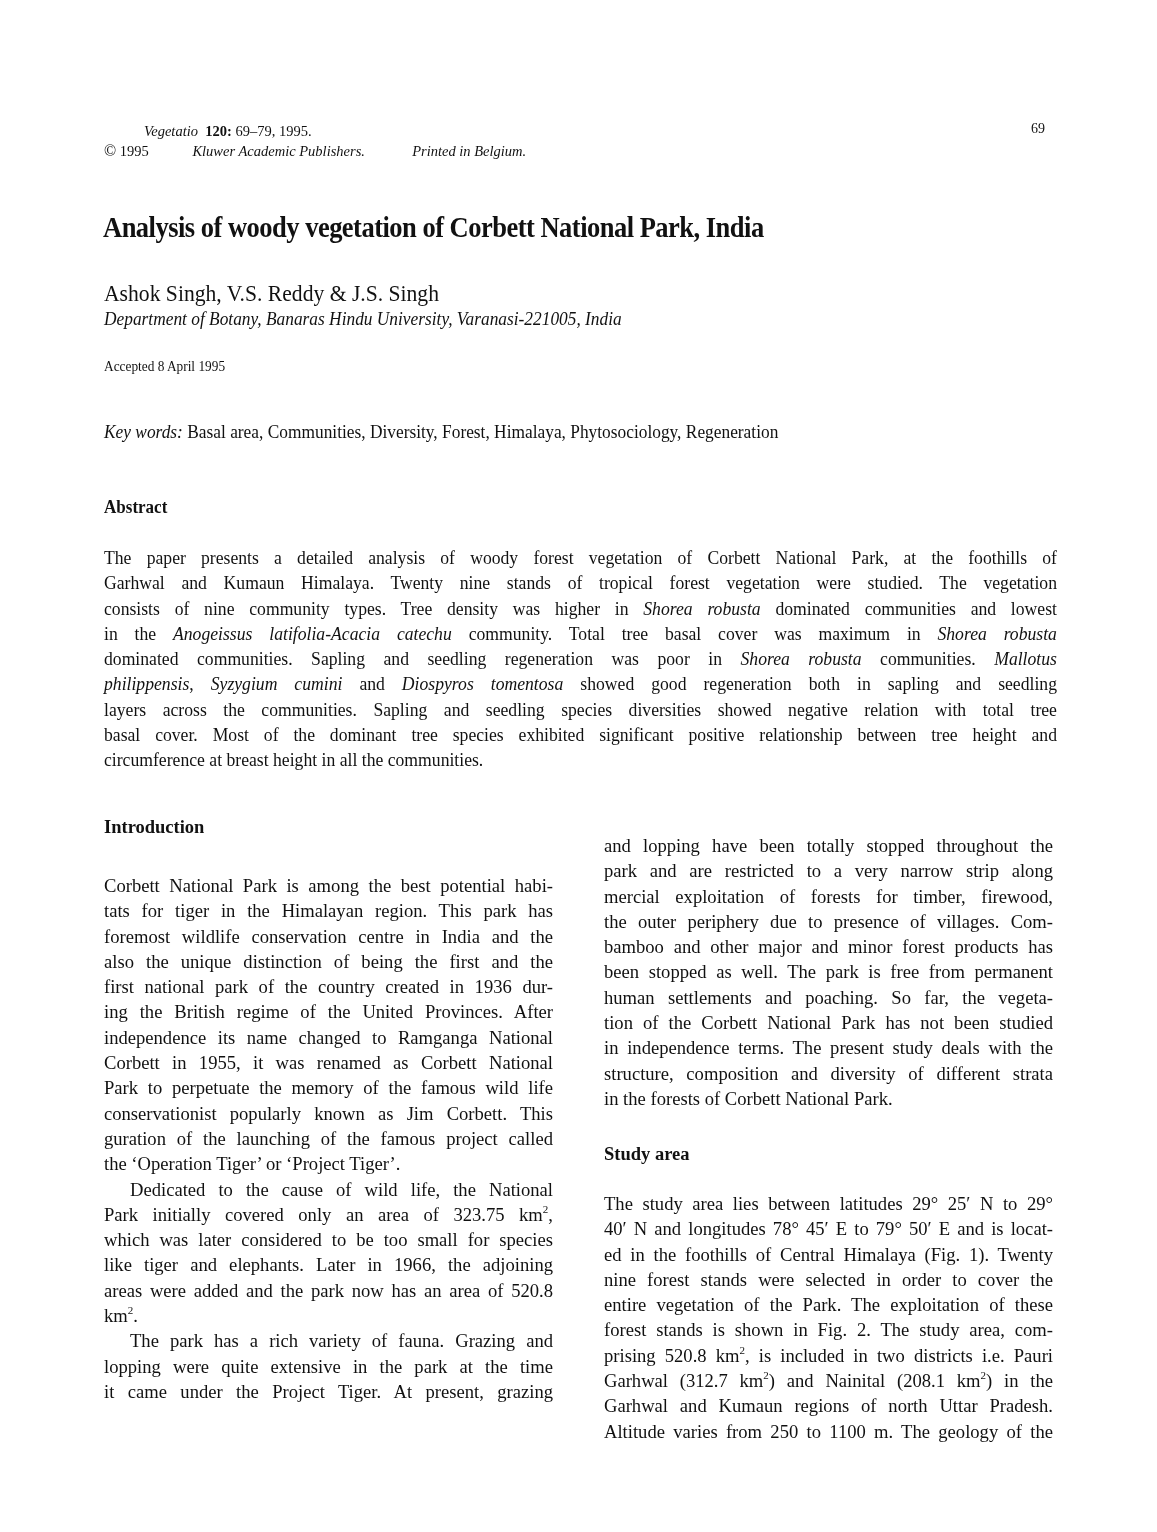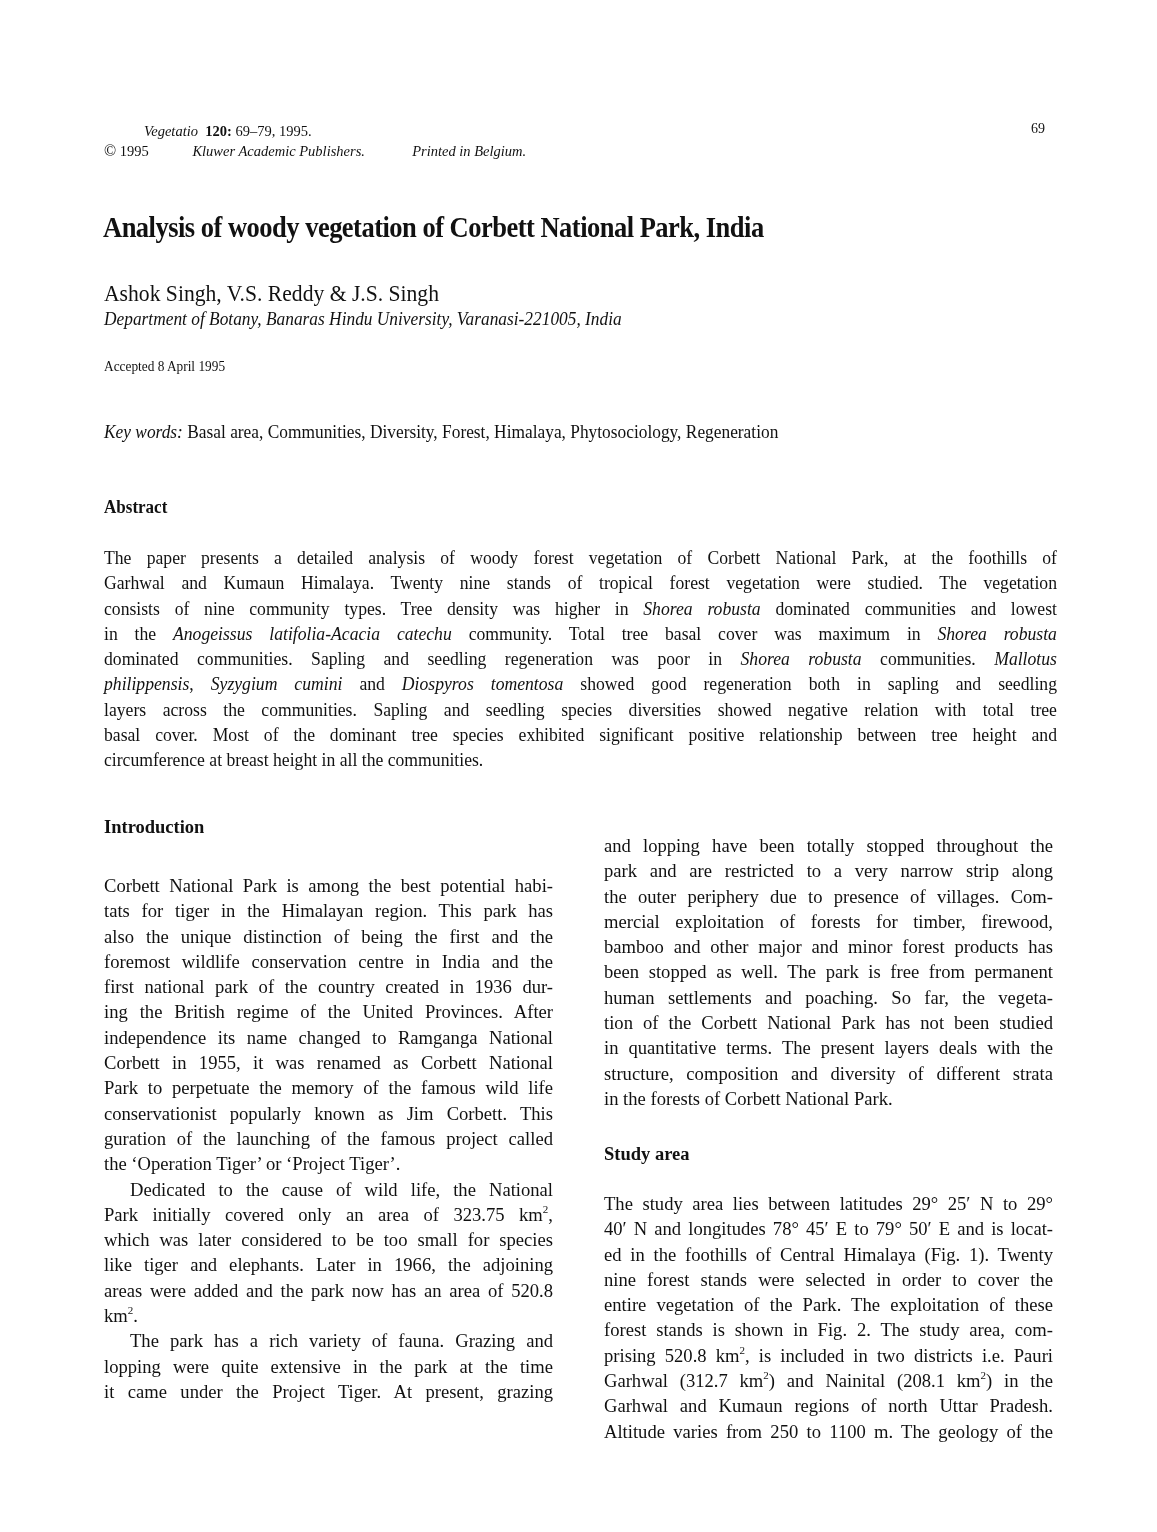--- a/index.html
+++ b/index.html
@@ -154,22 +154,22 @@
   <span class="ln">layers across the communities. Sapling and seedling species diversities showed negative relation with total tree</span>
   <span class="ln">basal cover. Most of the dominant tree species exhibited significant positive relationship between tree height and</span>
   <span class="ln last">circumference at breast height in all the communities.</span>
 </div>
 
 <div class="abs section-head" style="left:104px; top:817px;">Introduction</div>
 
 <div class="abs col col-left" style="top:873px;">
   <span class="ln">Corbett National Park is among the best potential habi-</span>
   <span class="ln">tats for tiger in the Himalayan region. This park has</span>
+  <span class="ln">foremost wildlife conservation centre in India and the</span>
   <span class="ln">also the unique distinction of being the first and the</span>
-  <span class="ln">foremost wildlife conservation centre in India and the</span>
   <span class="ln">first national park of the country created in 1936 dur-</span>
   <span class="ln">ing the British regime of the United Provinces. After</span>
   <span class="ln">independence its name changed to Ramganga National</span>
   <span class="ln">Corbett in 1955, it was renamed as Corbett National</span>
   <span class="ln">Park to perpetuate the memory of the famous wild life</span>
   <span class="ln">conservationist popularly known as Jim Corbett. This</span>
   <span class="ln">guration of the launching of the famous project called</span>
   <span class="ln last">the ‘Operation Tiger’ or ‘Project Tiger’.</span>
 
   <span class="ln indent">Dedicated to the cause of wild life, the National</span>
@@ -180,27 +180,27 @@
   <span class="ln last"><span>km</span><sup>2</sup><span>.</span></span>
 
   <span class="ln indent">The park has a rich variety of fauna. Grazing and</span>
   <span class="ln">lopping were quite extensive in the park at the time</span>
   <span class="ln">it came under the Project Tiger. At present, grazing</span>
 </div>
 
 <div class="abs col col-right" style="top:833px;">
   <span class="ln">and lopping have been totally stopped throughout the</span>
   <span class="ln">park and are restricted to a very narrow strip along</span>
+  <span class="ln">mercial exploitation of forests for timber, firewood,</span>
   <span class="ln">the outer periphery due to presence of villages. Com-</span>
-  <span class="ln">mercial exploitation of forests for timber, firewood,</span>
   <span class="ln">bamboo and other major and minor forest products has</span>
   <span class="ln">been stopped as well. The park is free from permanent</span>
   <span class="ln">human settlements and poaching. So far, the vegeta-</span>
   <span class="ln">tion of the Corbett National Park has not been studied</span>
-  <span class="ln">in quantitative terms. The present layers deals with the</span>
+  <span class="ln">in independence terms. The present study deals with the</span>
   <span class="ln">structure, composition and diversity of different strata</span>
   <span class="ln last">in the forests of Corbett National Park.</span>
 </div>
 
 <div class="abs section-head" style="left:604px; top:1144px;">Study area</div>
 
 <div class="abs col col-right" style="top:1191px;">
   <span class="ln">The study area lies between latitudes 29° 25′ N to 29°</span>
   <span class="ln">40′ N and longitudes 78° 45′ E to 79° 50′ E and is locat-</span>
   <span class="ln">ed in the foothills of Central Himalaya (Fig. 1). Twenty</span>

